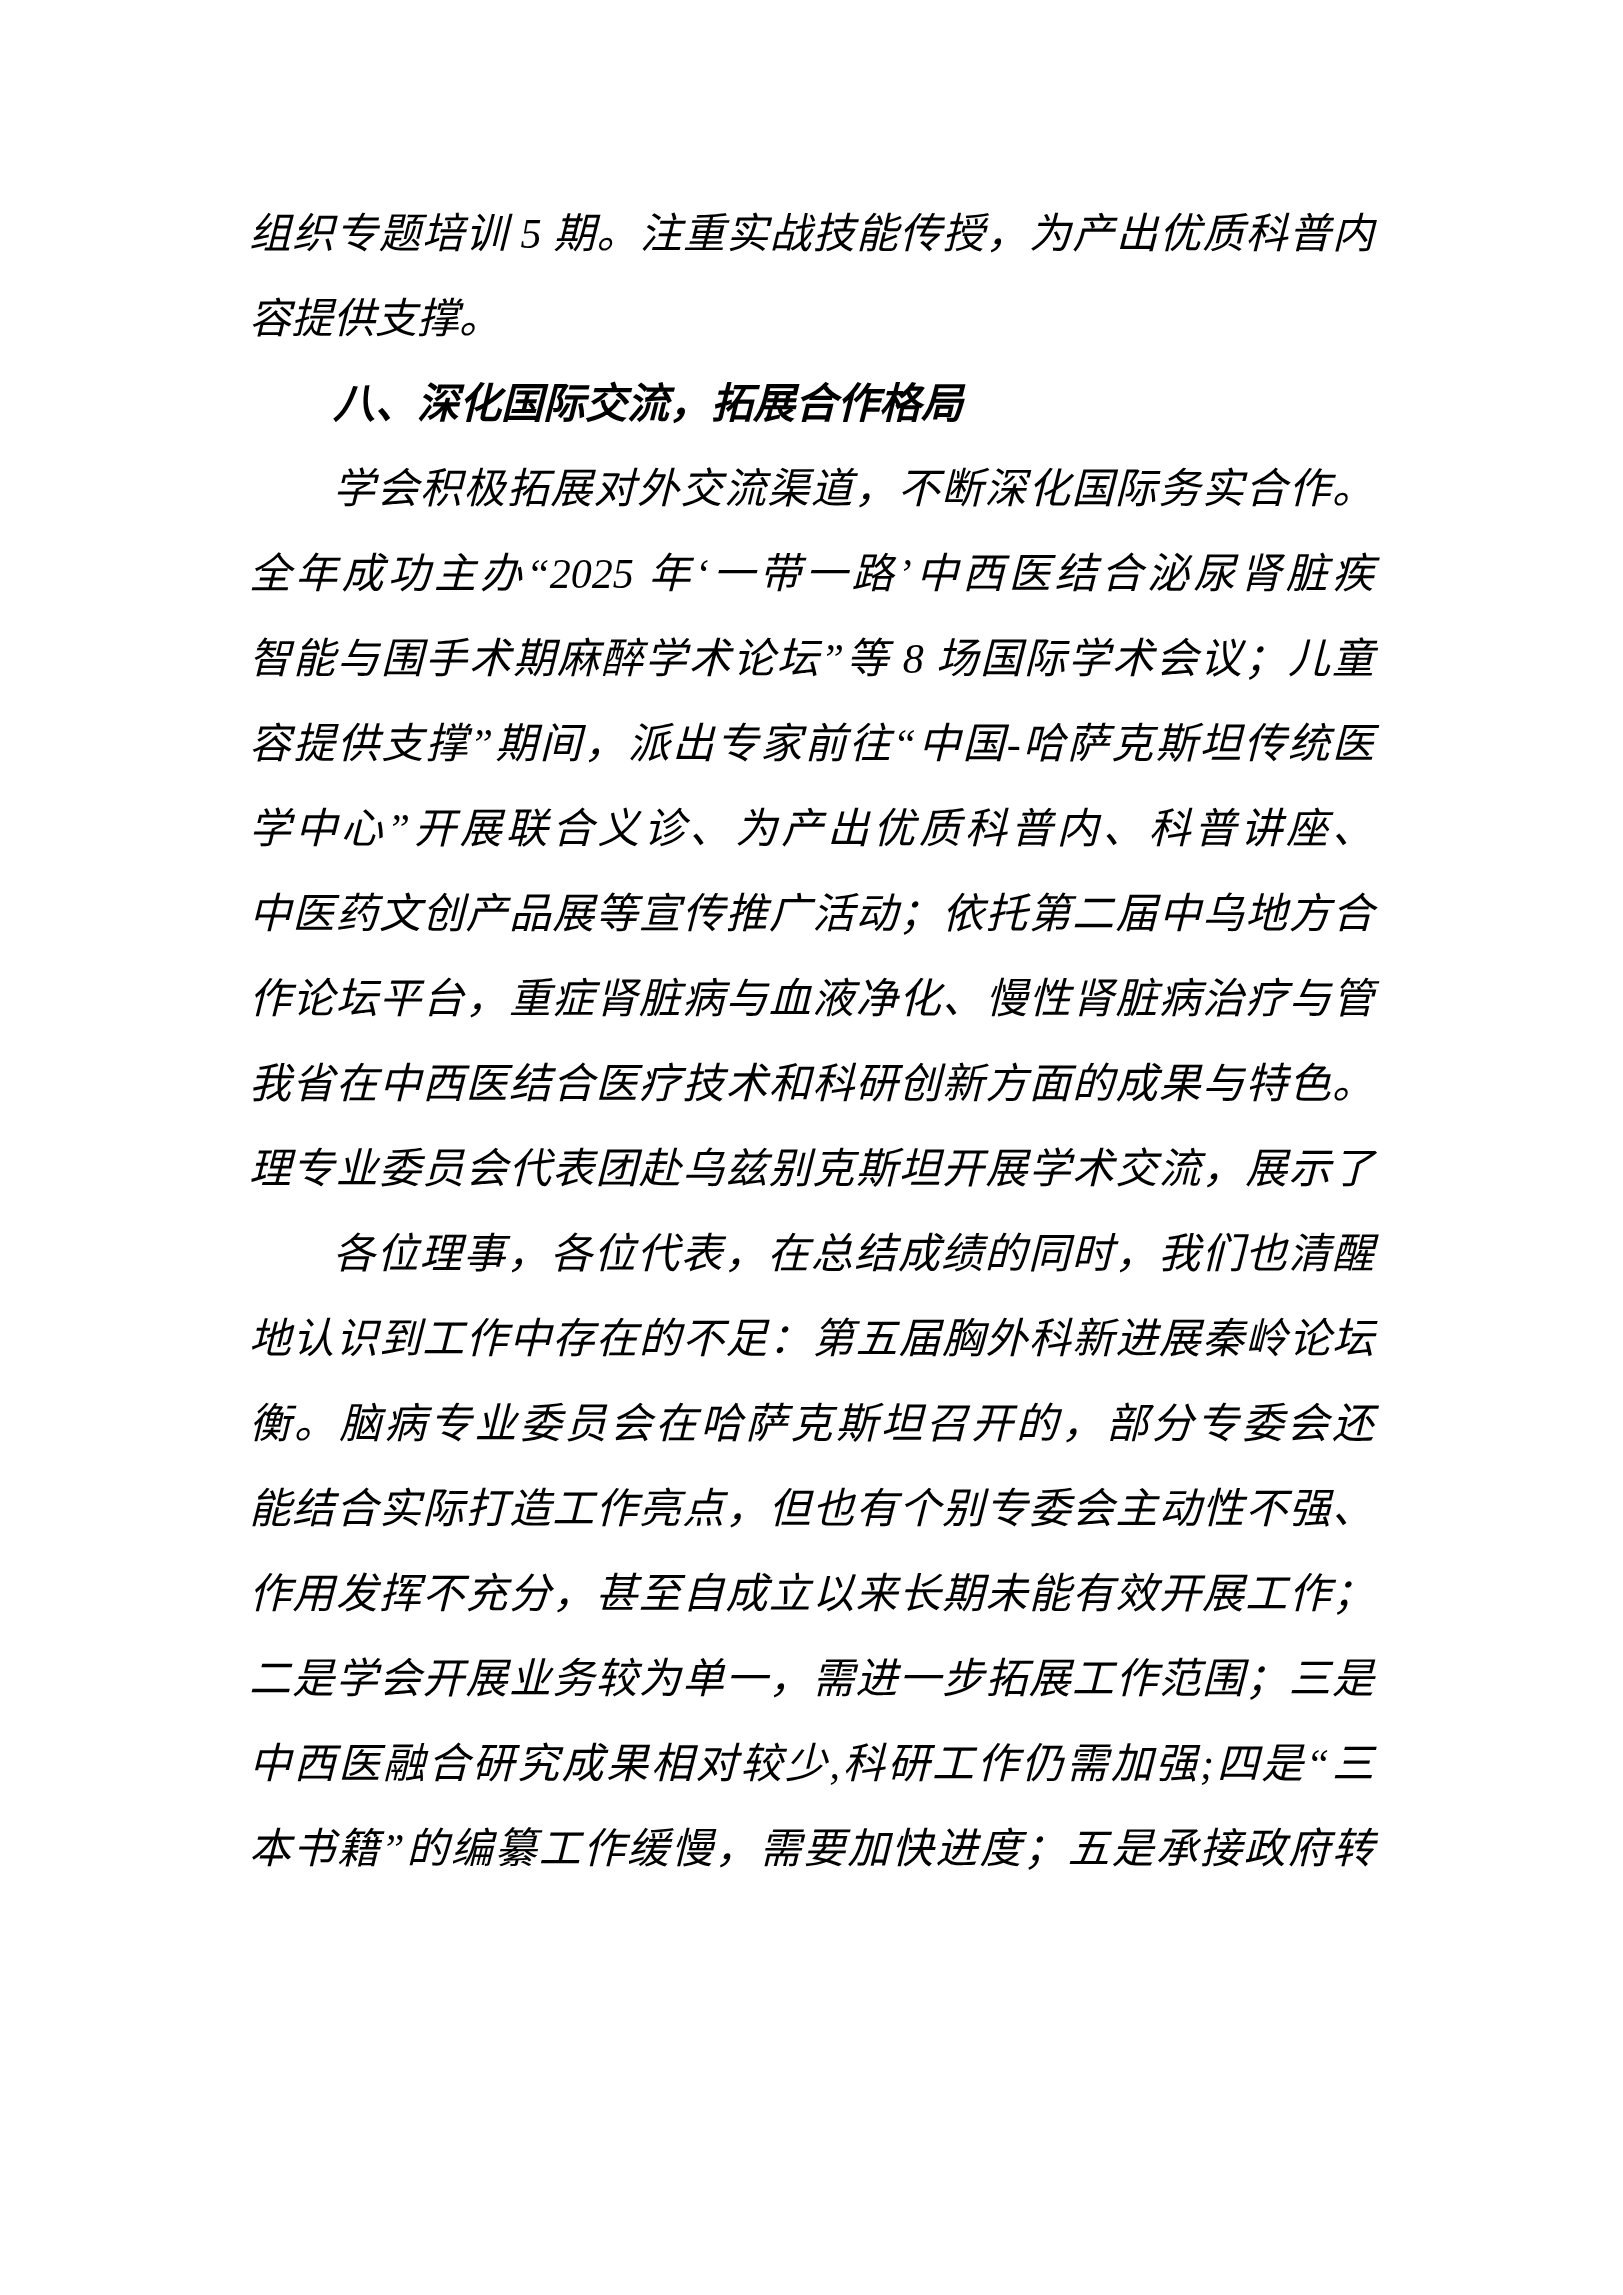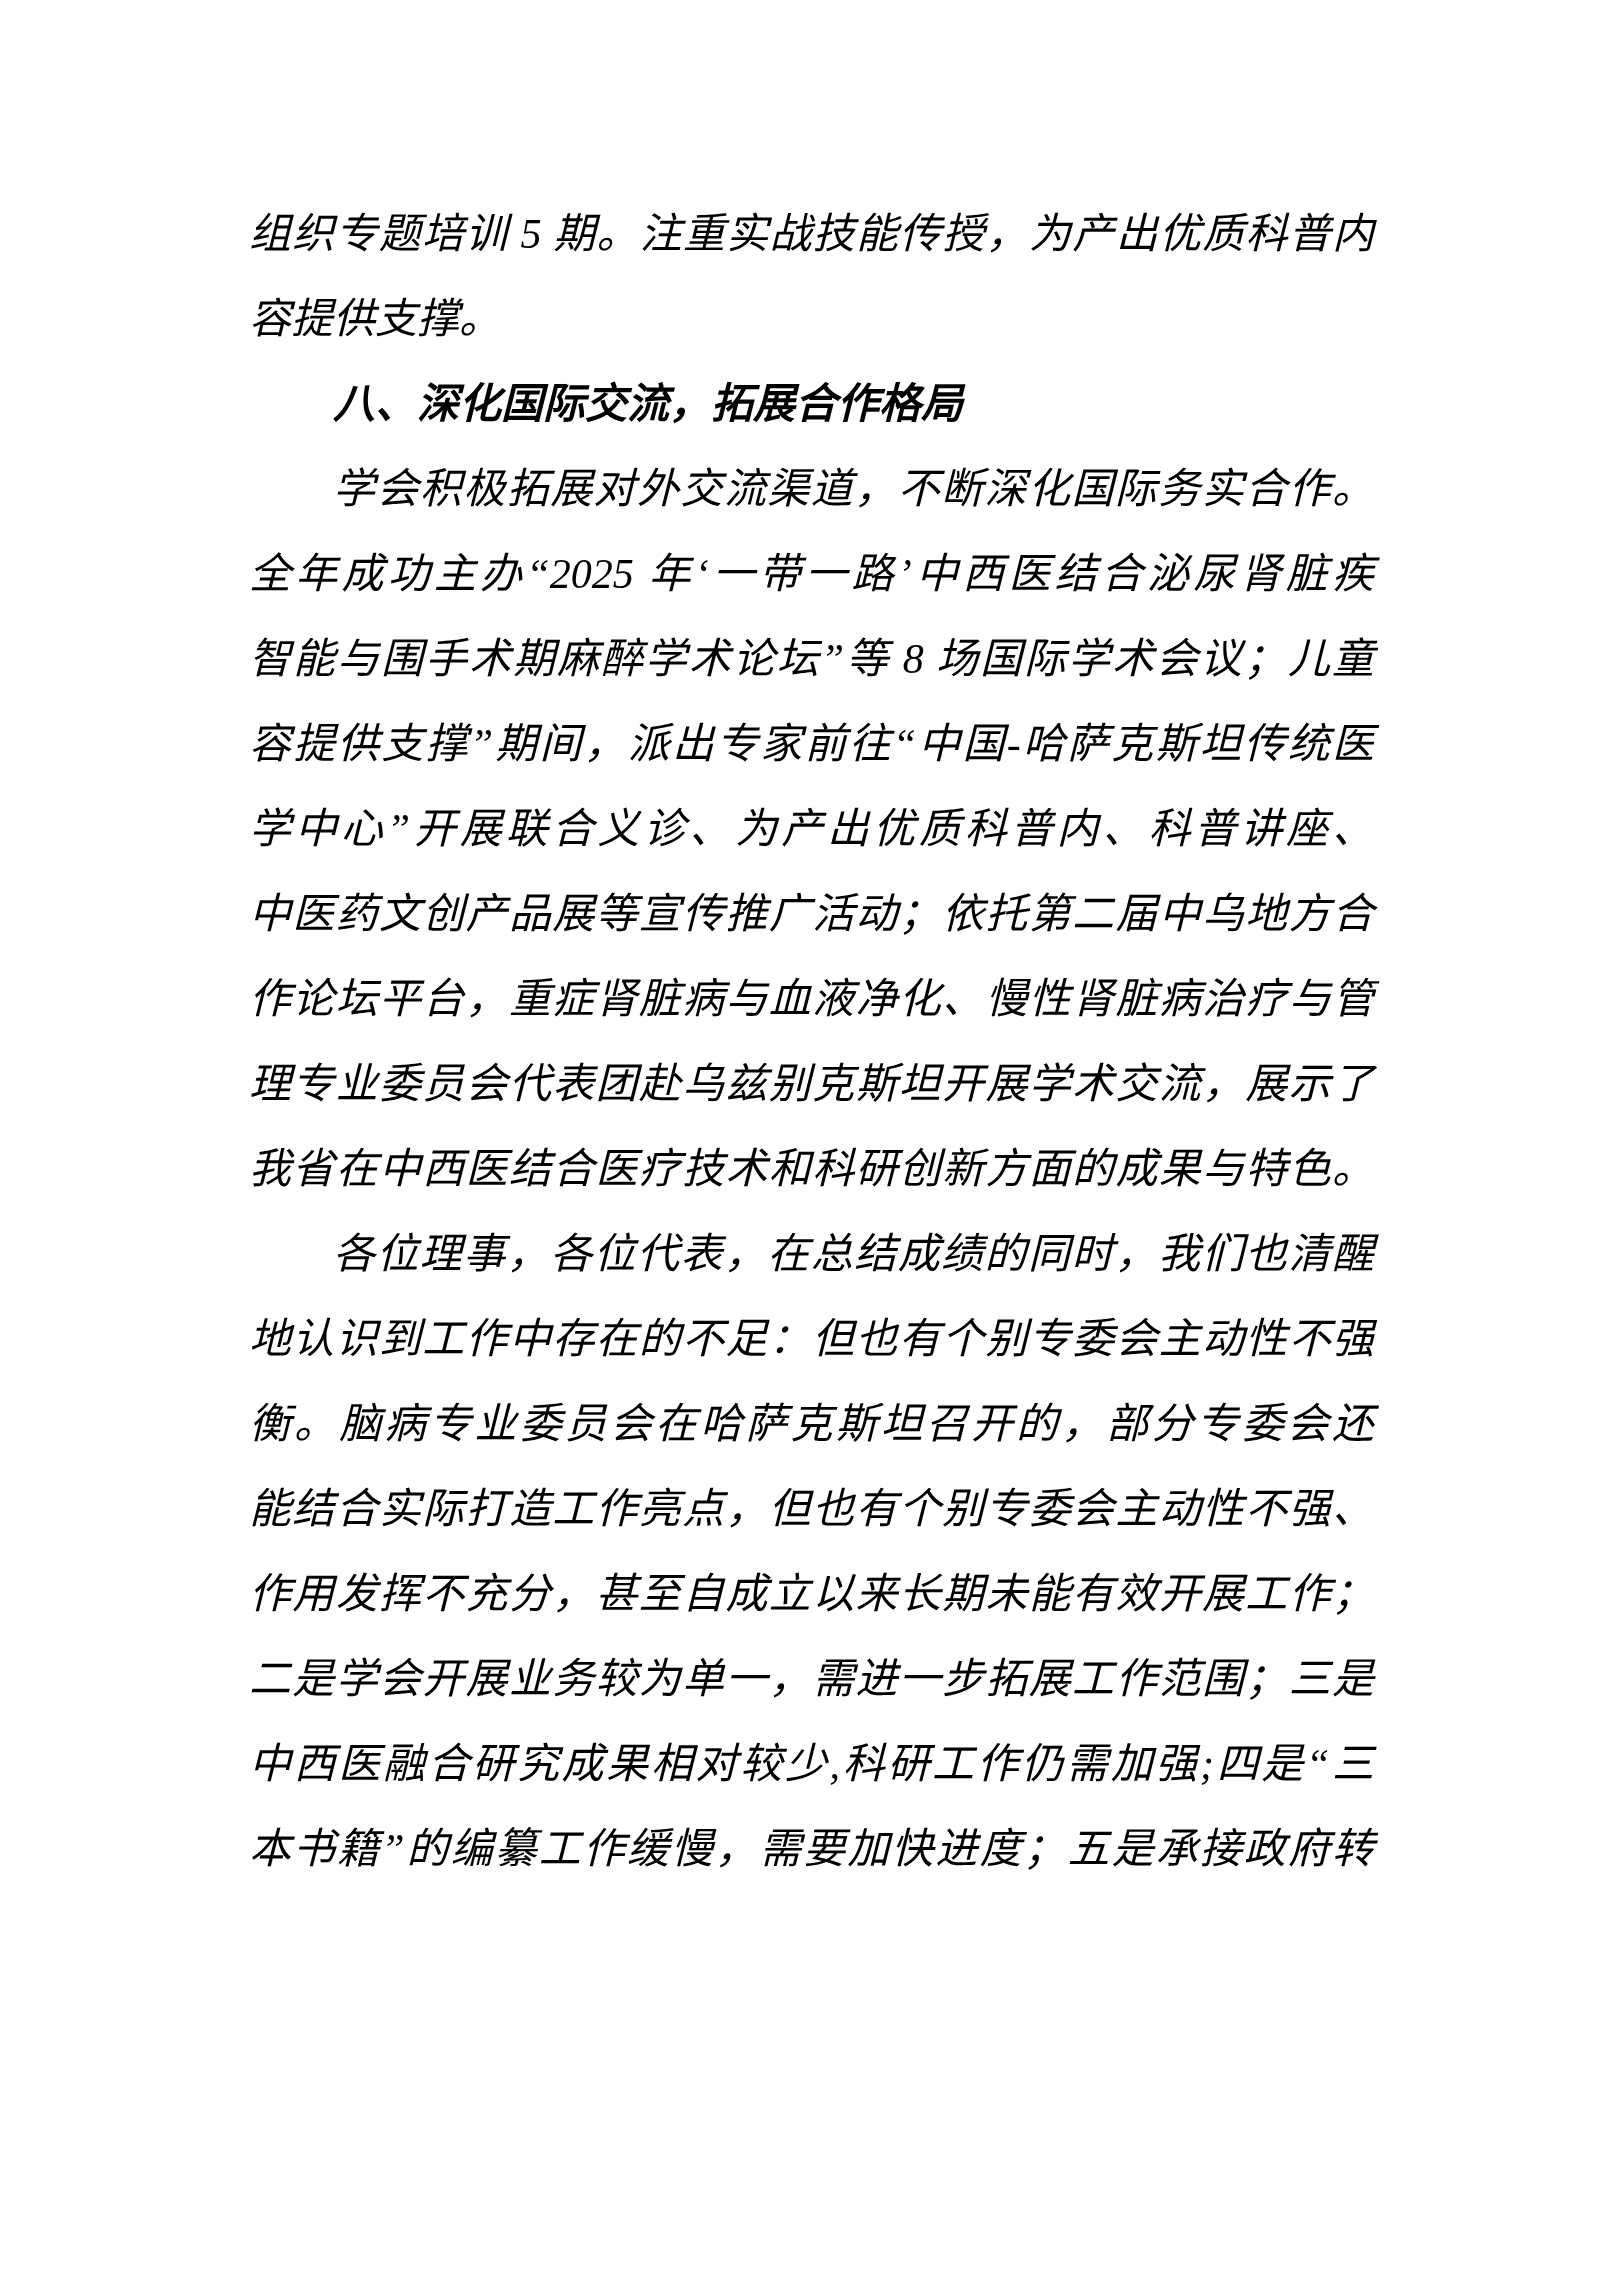--- a/index.html
+++ b/index.html
@@ -53,24 +53,24 @@
       <div class="line line--stretch">组织专题培训 5 期。注重实战技能传授，为产出优质科普内</div>
       <div class="line line--plain">容提供支撑。</div>
       <div class="line line--plain line--indent2 line--heading">八、深化国际交流，拓展合作格局</div>
       <div class="line line--stretch line--indent2">学会积极拓展对外交流渠道，不断深化国际务实合作。</div>
       <div class="line line--stretch">全年成功主办“2025 年‘一带一路’中西医结合泌尿肾脏疾</div>
       <div class="line line--stretch">智能与围手术期麻醉学术论坛”等 8 场国际学术会议；儿童</div>
       <div class="line line--stretch">容提供支撑”期间，派出专家前往“中国-哈萨克斯坦传统医</div>
       <div class="line line--stretch">学中心”开展联合义诊、为产出优质科普内、科普讲座、</div>
       <div class="line line--stretch">中医药文创产品展等宣传推广活动；依托第二届中乌地方合</div>
       <div class="line line--stretch">作论坛平台，重症肾脏病与血液净化、慢性肾脏病治疗与管</div>
+      <div class="line line--stretch">我省在中西医结合医疗技术和科研创新方面的成果与特色。</div>
       <div class="line line--stretch">理专业委员会代表团赴乌兹别克斯坦开展学术交流，展示了</div>
-      <div class="line line--stretch">我省在中西医结合医疗技术和科研创新方面的成果与特色。</div>
       <div class="line line--stretch line--indent2">各位理事，各位代表，在总结成绩的同时，我们也清醒</div>
-      <div class="line line--stretch">地认识到工作中存在的不足：但也有个别专委会主动性不强</div>
+      <div class="line line--stretch">地认识到工作中存在的不足：第五届胸外科新进展秦岭论坛</div>
       <div class="line line--stretch">衡。脑病专业委员会在哈萨克斯坦召开的，部分专委会还</div>
       <div class="line line--stretch">能结合实际打造工作亮点，但也有个别专委会主动性不强、</div>
       <div class="line line--stretch">作用发挥不充分，甚至自成立以来长期未能有效开展工作；</div>
       <div class="line line--stretch">二是学会开展业务较为单一，需进一步拓展工作范围；三是</div>
       <div class="line line--stretch">中西医融合研究成果相对较少,科研工作仍需加强;四是“三</div>
       <div class="line line--stretch">本书籍”的编纂工作缓慢，需要加快进度；五是承接政府转</div>
     </div>
 </div>
 
 

